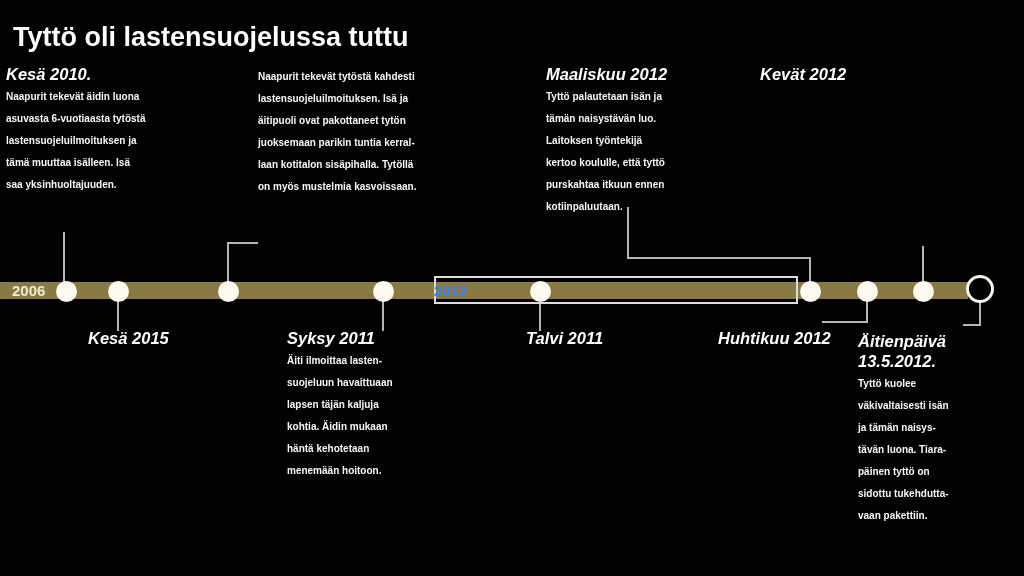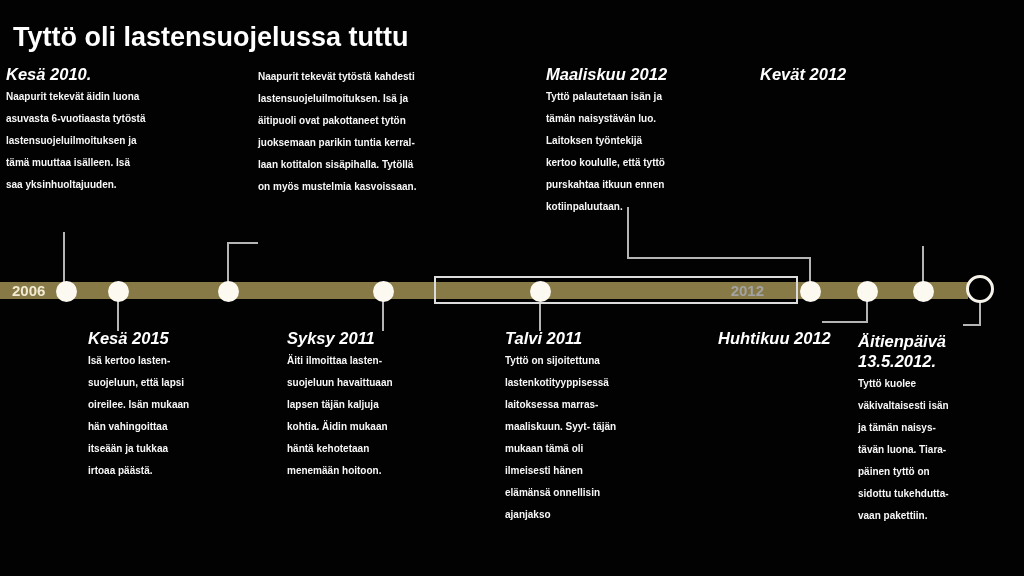--- a/index.html
+++ b/index.html
@@ -20,22 +20,22 @@
   }
   .year-left{
     position:absolute;left:12px;top:282px;
     font-size:15px;font-weight:bold;color:#f1ebd3;line-height:17px;
   }
   .year-box{
     position:absolute;left:434px;top:276px;width:364px;height:28px;
     border:2px solid #dcdcdc;box-sizing:border-box;
   }
   .year-box-label{
-    position:absolute;left:434px;top:283px;width:330px;text-align:right;
-    font-size:15px;font-weight:bold;color:#a3a3a3;line-height:15px;
+    position:absolute;left:434px;top:283px;width:330px;text-align:left;
+    font-size:15px;font-weight:bold;color:#3b82f6;line-height:15px;
   }
   .node{
     position:absolute;width:21px;height:21px;border-radius:50%;
     background:#fbf9f0;top:281px;
   }
   .n1{left:56px;} .n2{left:108px;} .n3{left:218px;} .n4{left:373px;}
   .n5{left:530px;} .n6{left:800px;} .n7{left:857px;} .n8{left:913px;}
   .node-open{
     position:absolute;left:966px;top:275px;width:28px;height:28px;
     border-radius:50%;border:3px solid #f5f3ea;background:#000;
@@ -67,21 +67,21 @@
   .event .bd{
     margin-top:2px;font-size:10px;font-weight:bold;
     line-height:22px;white-space:pre-line;color:#f7f7f7;
   }
   .ev-kesa2010{left:6px;top:64px;width:245px;}
   .ev-loppukesa2011{left:258px;top:64px;width:280px;}
   .ev-maaliskuu2012{left:538px;top:64px;width:220px;margin-left:8px;}
   .ev-kevat2012{left:760px;top:64px;width:262px;}
   .ev-kesa2011{left:88px;top:328px;width:200px;}
   .ev-syksy2011{left:287px;top:328px;width:220px;}
-  .ev-talvi2011{left:505px;top:328px;width:220px;}
+  .ev-talvi2011{left:526px;top:328px;width:220px;}
   .ev-huhtikuu2012{left:718px;top:328px;width:140px;}
   .ev-aitienpaiva{left:858px;top:331px;width:170px;}
 </style>
 </head>
 <body>
 
 <div id="canvas">
 
   <div class="title">Tyttö oli lastensuojelussa tuttu</div>
 
@@ -139,46 +139,32 @@
 kertoo koululle, että tyttö
 purskahtaa itkuun ennen
 kotiinpaluutaan.</div>
   </div>
   <div class="event ev-kevat2012">
     <div class="hd">Kevät 2012</div>
   </div>
 
   <div class="event ev-kesa2011">
     <div class="hd">Kesä 2015</div>
-    <div class="bd">Isä kertoo lasten-
-suojeluun, että lapsi
-oireilee. Isän mukaan
-hän vahingoittaa
-itseään ja tukkaa
-irtoaa päästä.</div>
   </div>
   <div class="event ev-syksy2011">
     <div class="hd">Syksy 2011</div>
     <div class="bd">Äiti ilmoittaa lasten-
 suojeluun havaittuaan
 lapsen täjän kaljuja
 kohtia. Äidin mukaan
 häntä kehotetaan
 menemään hoitoon.</div>
   </div>
   <div class="event ev-talvi2011">
     <div class="hd">Talvi 2011</div>
-    <div class="bd">Tyttö on sijoitettuna
-lastenkotityyppisessä
-laitoksessa marras-
-maaliskuun. Syyt- täjän
-mukaan tämä oli
-ilmeisesti hänen
-elämänsä onnellisin
-ajanjakso</div>
   </div>
   <div class="event ev-huhtikuu2012">
     <div class="hd">Huhtikuu 2012</div>
   </div>
   <div class="event ev-aitienpaiva">
     <div class="hd">Äitienpäivä
 13.5.2012.</div>
     <div class="bd">Tyttö kuolee
 väkivaltaisesti isän
 ja tämän naisys-

